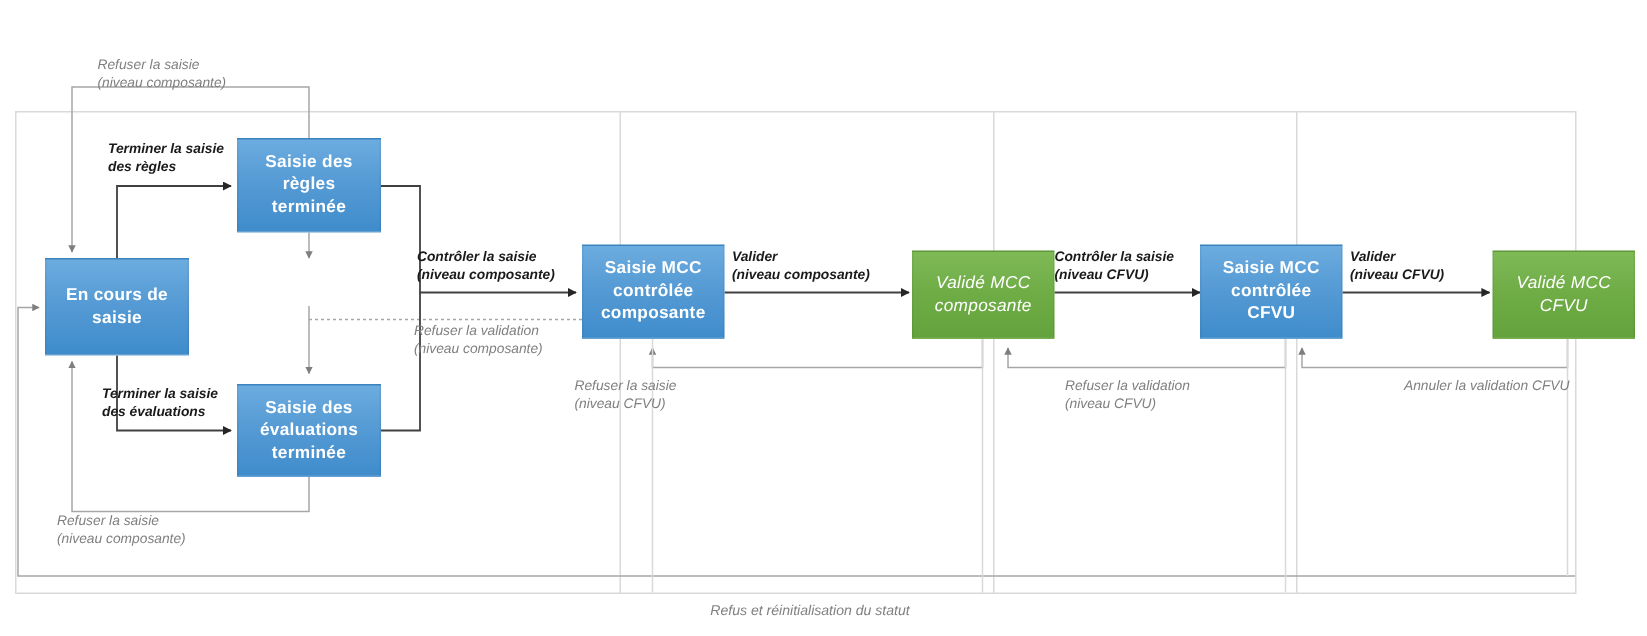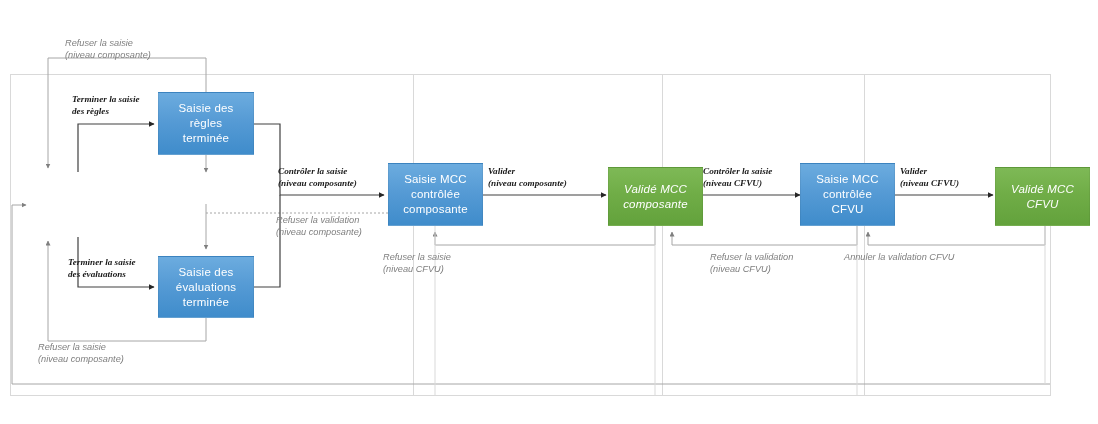--- a/index.html
+++ b/index.html
@@ -33,37 +33,37 @@
     justify-content: center;
     text-align: center;
     color: #ffffff;
     font-size: 11.5px;
     line-height: 15px;
     letter-spacing: 0.2px;
     border: 1px solid rgba(0,0,0,0.06);
   }
   .node-blue {
     background: linear-gradient(180deg, #6cacdf 0%, #569bd5 45%, #3f8ccb 100%);
+    font-weight: bold;
   }
   .node-green {
     background: linear-gradient(180deg, #7eb956 0%, #70ad47 45%, #63a23c 100%);
     font-style: italic;
   }
   .edge-label {
     position: absolute;
     font-style: italic;
     font-size: 9.2px;
     line-height: 11.5px;
     white-space: pre-line;
     pointer-events: none;
   }
   .lbl-dark {
     color: #1a1a1a;
     font-weight: bold;
-    font-family: Liberation Serif, serif;
   }
   .lbl-gray {
     color: #7f7f7f;
     font-weight: normal;
   }
   .caption {
     position: absolute;
     font-style: italic;
     font-size: 9.4px;
     color: #7f7f7f;
@@ -150,20 +150,24 @@
     </g>
 
     <g fill="none" stroke="#d9d9d9" stroke-width="1">
       <line x1="435" y1="226" x2="435" y2="395"></line>
       <line x1="655" y1="226" x2="655" y2="395"></line>
       <line x1="857" y1="226" x2="857" y2="395"></line>
       <line x1="1045" y1="226" x2="1045" y2="384"></line>
     </g>
   </svg>
 
+  <div class="node-box node-blue" style="left:30px; top:172px; width:96px; height:65px;">
+    <span style="white-space:pre-line;">En cours de
+saisie</span>
+  </div>
 
   <div class="node-box node-blue" style="left:158px; top:92px; width:96px; height:63px;">
     <span style="white-space:pre-line;">Saisie des
 règles
 terminée</span>
   </div>
 
   <div class="node-box node-blue" style="left:158px; top:256px; width:96px; height:62px;">
     <span style="white-space:pre-line;">Saisie des
 évaluations
@@ -218,16 +222,17 @@
 
   <div class="edge-label lbl-dark" style="left:703px; top:166px; width:100px;">Contrôler la saisie
 (niveau CFVU)</div>
 
   <div class="edge-label lbl-gray" style="left:710px; top:252px; width:115px;">Refuser la validation
 (niveau CFVU)</div>
 
   <div class="edge-label lbl-dark" style="left:900px; top:166px; width:90px;">Valider
 (niveau CFVU)</div>
 
-  <div class="edge-label lbl-gray" style="left:844px; top:252px; width:145px;">Annuler la validation CFVU</div>
-
+  <div class="edge-label lbl-gray" style="left:936px; top:252px; width:145px;">Annuler la validation CFVU</div>
+
+  <div class="caption" style="left:380px; top:401px; width:320px;">Refus et réinitialisation du statut</div>
 
 </div>
 
 </body></html>

